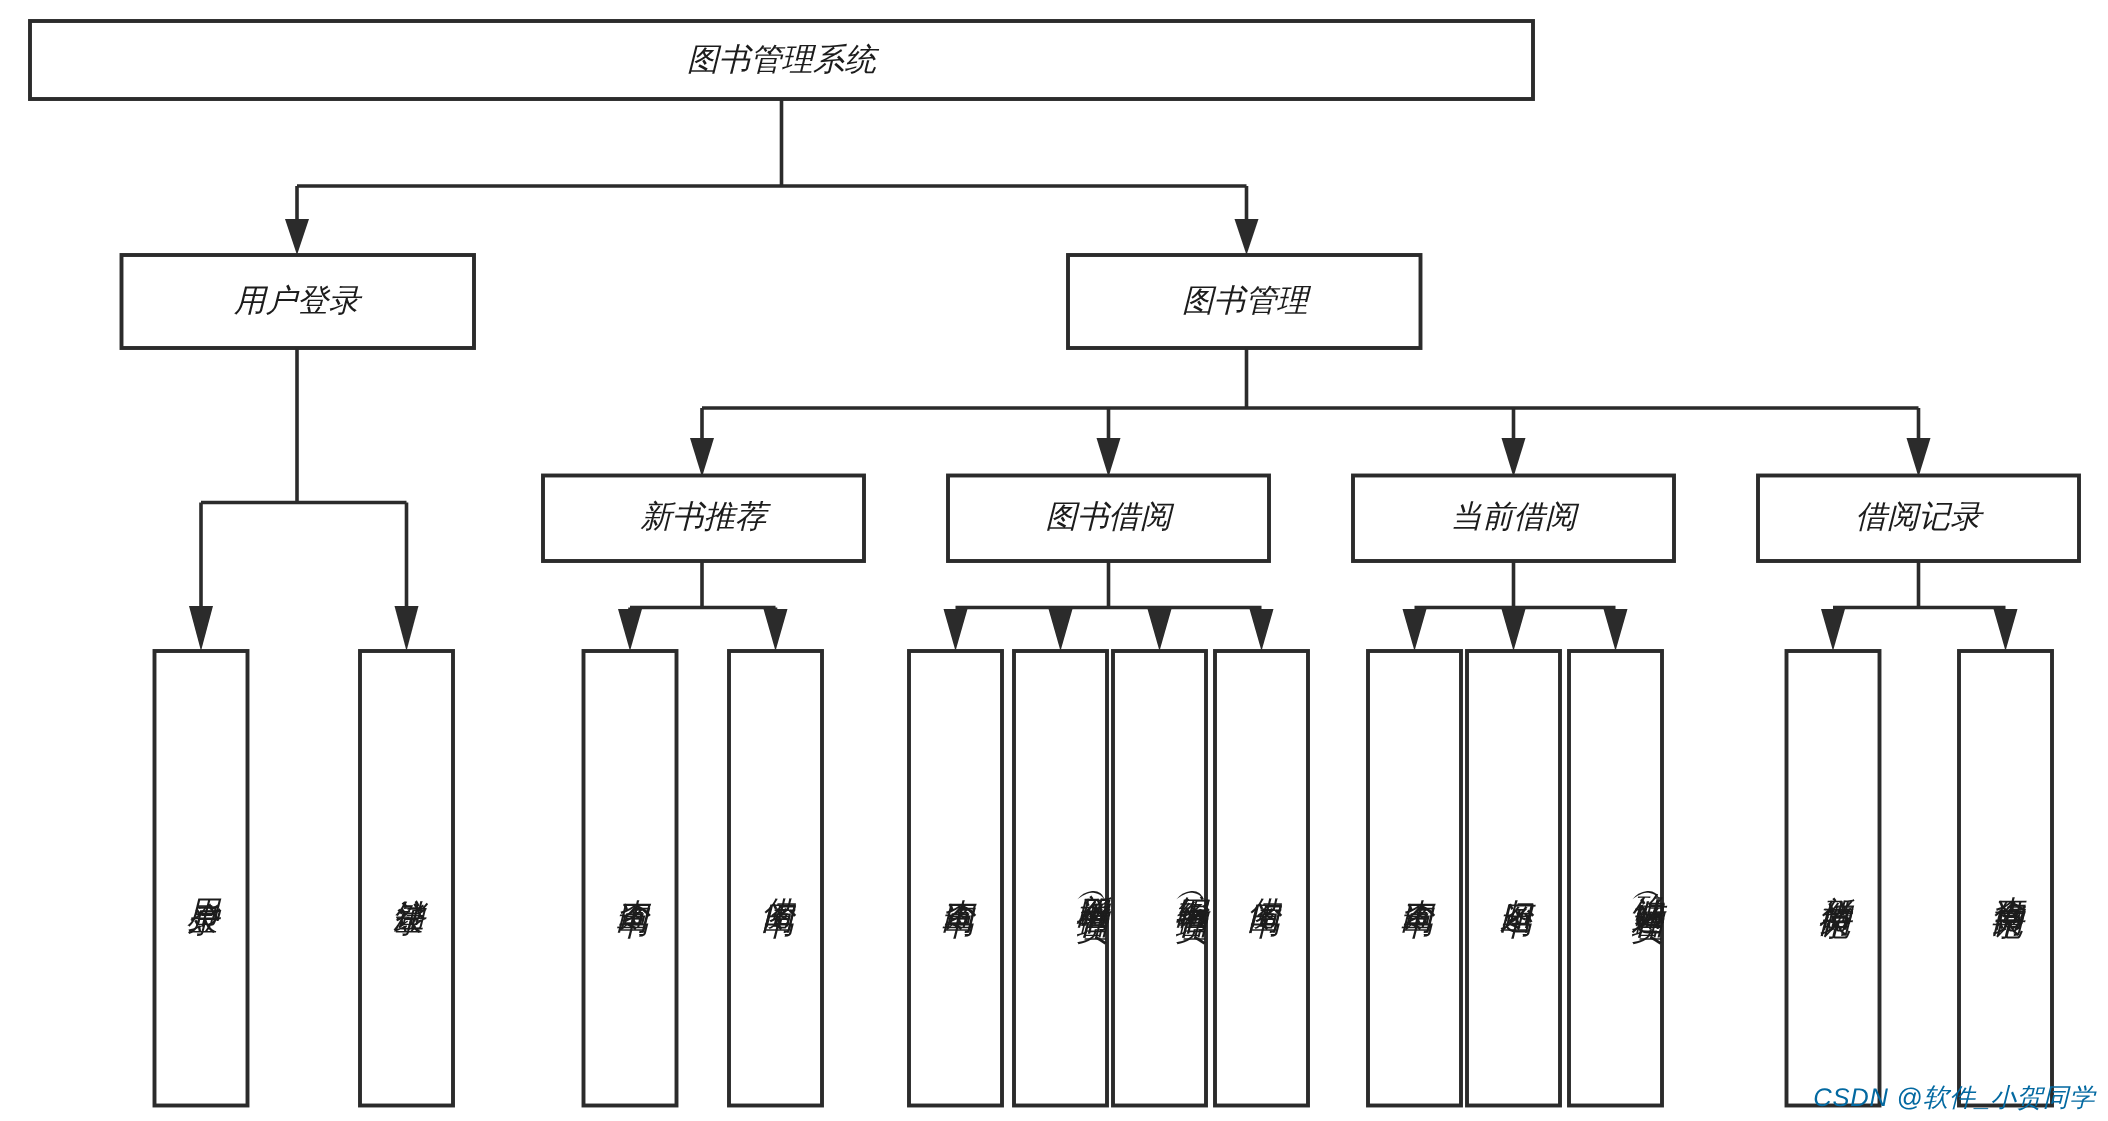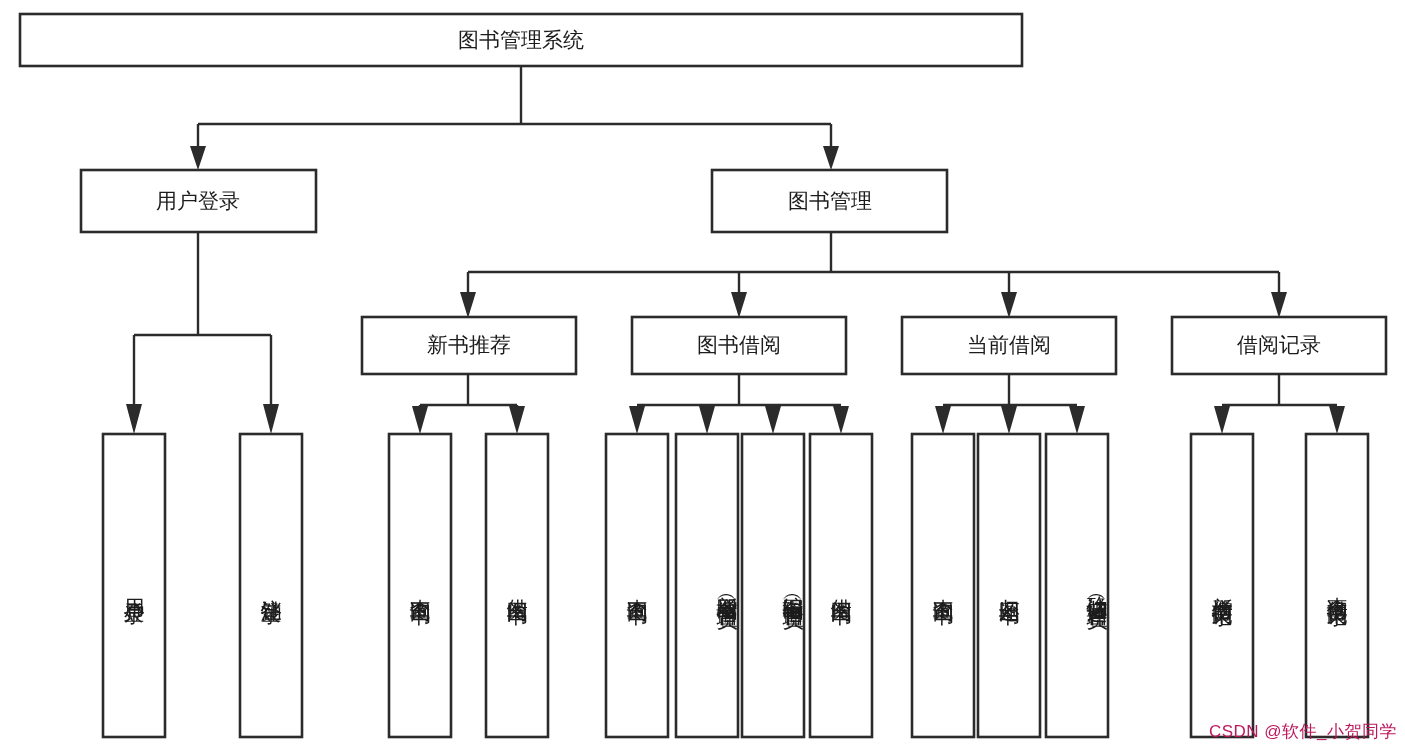--- a/index.html
+++ b/index.html
@@ -12,20 +12,21 @@
     height: 747px;
     font-family: "Liberation Sans", "DejaVu Sans", sans-serif;
     overflow: hidden;
     position: relative;
   }
   #diagram-root {
     position: relative;
     width: 1405px;
     height: 747px;
     background: #ffffff;
+    font-style: italic;
   }
   svg.flow {
     position: absolute;
     left: 0;
     top: 0;
     width: 1405px;
     height: 747px;
     display: block;
   }
   .node-box {
@@ -62,21 +63,21 @@
     white-space: nowrap;
     text-align: center;
     pointer-events: none;
   }
   .watermark {
     position: absolute;
     right: 8px;
     bottom: 4px;
     font-family: "Liberation Sans", "DejaVu Sans", sans-serif;
     font-size: 17px;
-    color: #be185d;
+    color: #0369a1;
     white-space: nowrap;
     letter-spacing: 0.5px;
   }
 </style>
 </head>
 <body>
 
 <div id="diagram-root">
 
   <svg class="flow" viewBox="0 0 1405 747" xmlns="http://www.w3.org/2000/svg">

